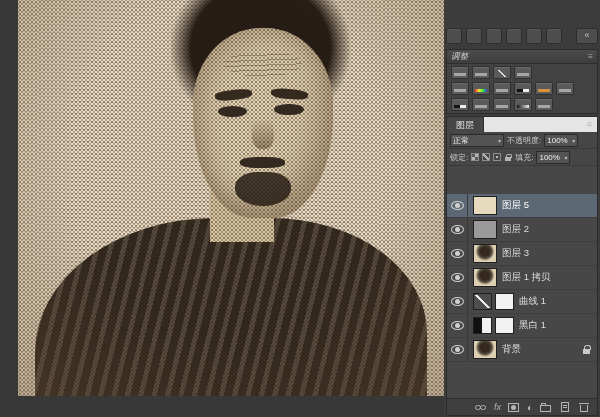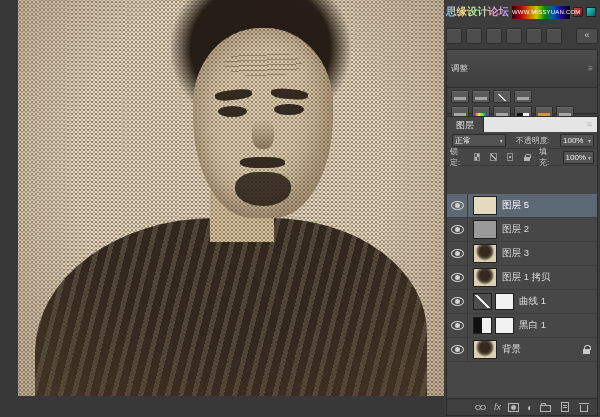--- a/index.html
+++ b/index.html
@@ -51,21 +51,21 @@
   .dock{position:absolute;left:446px;top:27px;width:152px;height:18px;display:flex;align-items:center;gap:4px;}
   .dock-icon{width:14px;height:14px;background:#4d4d4d;border:1px solid #2d2d2d;border-radius:2px;
              box-shadow:inset 0 1px 0 rgba(255,255,255,.08);}
   .dock-collapse{margin-left:auto;width:20px;height:14px;background:#4d4d4d;border:1px solid #2d2d2d;border-radius:2px;
              color:#c8c8c8;font-size:9px;line-height:13px;text-align:center;}
   .dock-collapse::after{content:"«";}
 
   
   .adj{position:absolute;left:446px;top:49px;width:152px;height:65px;background:#424242;border:1px solid #2c2c2c;box-sizing:border-box;}
   .adj-header{height:13px;background:linear-gradient(#4c4c4c,#3e3e3e);border-bottom:1px solid #2e2e2e;
-              display:flex;align-items:center;justify-content:space-between;padding:12px 4px;}
+              display:flex;align-items:center;justify-content:space-between;padding:0 4px;font-style:italic;}
   .adj-title{font-size:8.5px;color:#d5d5d5;}
   .adj-menu{color:#aaa;font-size:8px;}
   .adj-menu::after{content:"≡";}
   .adj-grid{padding:2px 4px;display:flex;flex-direction:column;gap:3px;}
   .adj-row{display:flex;gap:3px;}
   .ai{width:16px;height:11px;background:#5a5a5a;border:1px solid #303030;border-radius:1px;
       box-shadow:inset 0 1px 0 rgba(255,255,255,.1);position:relative;}
   .ai::after{content:"";position:absolute;left:2px;right:2px;bottom:2px;height:3px;background:rgba(230,230,230,.55);}
   .ai.hue::after{background:linear-gradient(90deg,#e33,#ee3,#3e3,#33e);}
   .ai.bw::after{background:linear-gradient(90deg,#111 50%,#eee 50%);}
@@ -73,22 +73,22 @@
   .ai.pfilter::after{background:#d8923a;}
   .ai.curves::after{height:7px;bottom:1px;background:linear-gradient(45deg,transparent 44%,#ddd 44% 56%,transparent 56%);}
 
   
   .layers{position:absolute;left:446px;top:116px;width:152px;height:300px;background:#474747;border:1px solid #2c2c2c;
           box-sizing:border-box;display:flex;flex-direction:column;}
   .tabs{height:15px;background:#e5e5e5;display:flex;align-items:stretch;flex:0 0 auto;}
   .tab{padding:2px 9px 0;font-size:9px;color:#e2e2e2;background:#474747;border-right:1px solid #2c2c2c;}
   .panel-menu{margin-left:auto;color:#b5b5b5;font-size:9px;padding:2px 5px 0;}
   .panel-menu::after{content:"≡";}
-  .ctrl{height:16px;display:flex;align-items:center;padding:0 3px;gap:10px;flex:0 0 auto;
-        font-size:8px;color:#c9c9c9;border-bottom:1px solid #3a3a3a;background:#464646;justify-content:flex-end;}
+  .ctrl{height:16px;display:flex;align-items:center;padding:0 3px;gap:3px;flex:0 0 auto;
+        font-size:8px;color:#c9c9c9;border-bottom:1px solid #3a3a3a;background:#464646;}
   .ddl{display:inline-flex;align-items:center;justify-content:space-between;background:#535353;
        border:1px solid #2a2a2a;border-radius:1px;height:11px;padding:0 2px;font-size:8px;color:#eee;}
   .ddl::after{content:"▾";font-size:6px;color:#bbb;margin-left:2px;}
   .ddl.blend{width:48px;}
   .ddl.val{width:28px;}
   .lk{width:8px;height:8px;display:inline-block;border:1px solid #8d8d8d;box-sizing:border-box;}
   .lk-checker{background:conic-gradient(#b5b5b5 0 25%,#5a5a5a 0 50%,#b5b5b5 0 75%,#5a5a5a 0);}
   .lk-brush{background:linear-gradient(45deg,transparent 40%,#b5b5b5 40% 60%,transparent 60%);}
   .lk-move{background:radial-gradient(#b5b5b5 28%,transparent 32%);}
   .lk-lock{position:relative;border:none;background:none;}
@@ -157,28 +157,20 @@
         <div class="p-mustache"></div>
         <div class="p-beard"></div>
       </div>
       <div class="halftone"></div>
       <div class="vignette"></div>
     </div>
   </div>
 
   <div class="right-col"></div>
 
-  <div class="wm">
-    <span class="wm-name">思缘设计论坛</span>
-    <span class="wm-bar">
-      <span class="wm-url">WWW.MISSYUAN.COM</span>
-    </span>
-    <span class="sw sw1"></span>
-    <span class="sw sw2"></span>
-  </div>
 
   <div class="dock">
     <span class="dock-icon"></span>
     <span class="dock-icon"></span>
     <span class="dock-icon"></span>
     <span class="dock-icon"></span>
     <span class="dock-icon"></span>
     <span class="dock-icon"></span>
     <span class="dock-collapse"></span>
   </div>

